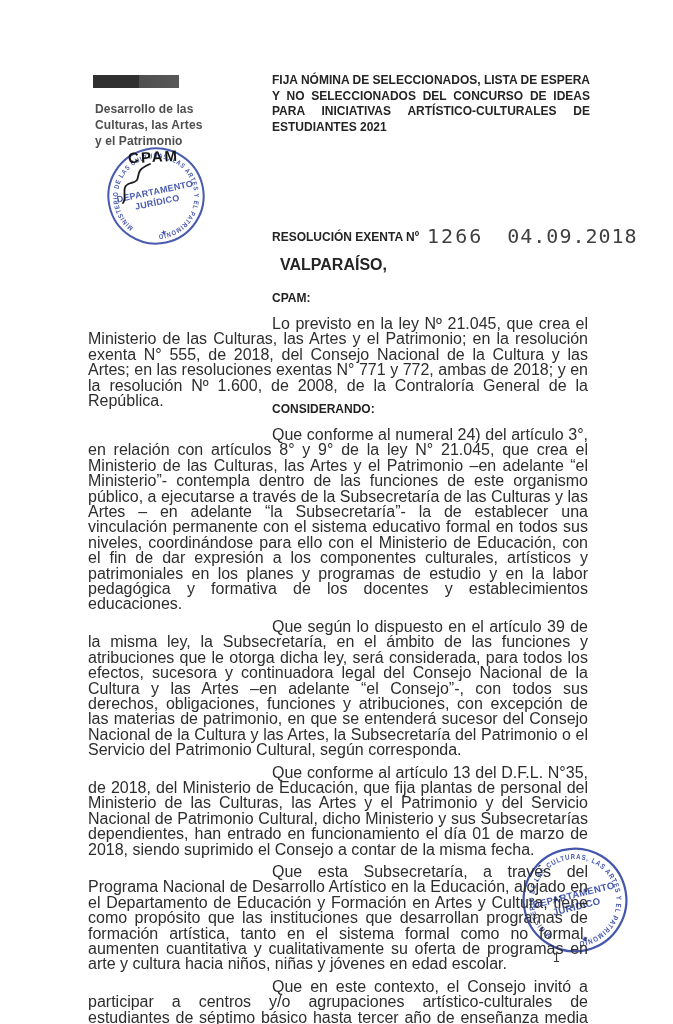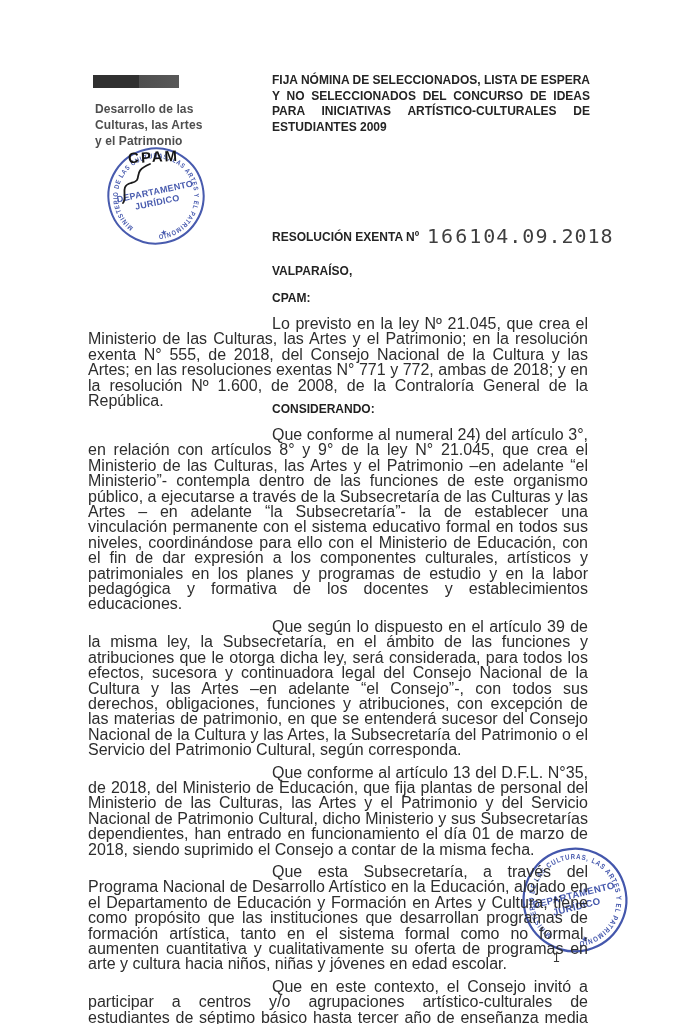--- a/index.html
+++ b/index.html
@@ -30,22 +30,22 @@
   .doc-title{
     position:absolute;left:272px;top:73px;width:318px;
     font-size:12px;font-weight:bold;line-height:15.6px;text-align:justify;color:#242424;
   }
   .res-line{position:absolute;left:272px;top:224px;white-space:nowrap;}
   .res-label{font-size:12px;font-weight:bold;color:#242424;vertical-align:2px;}
   .res-stamp{
     font-family:"DejaVu Sans Mono","Liberation Mono",monospace;
     font-size:20px;color:#3f3f3f;letter-spacing:2px;margin-left:8px;
   }
-  .res-stamp .res-date{margin-left:0;letter-spacing:1px;}
-  .city-line{position:absolute;left:272px;top:256px;font-size:12px;font-weight:bold;color:#242424;margin-top:8px;}
+  .res-stamp .res-date{margin-left:24px;letter-spacing:1px;}
+  .city-line{position:absolute;left:280px;top:256px;font-size:16px;font-weight:bold;color:#242424;}
   .sec-heading{position:absolute;left:272px;font-size:12px;font-weight:bold;color:#1f1f1f;}
   .visto-h{top:291px;}
   .cons-h{top:402px;}
   
   .body-par{
     font-size:16px;line-height:15.4px;text-align:justify;color:#2d2d2d;
     text-indent:184px;margin:0 0 7px 0;
   }
   .visto-block{position:absolute;left:88px;top:316px;width:500px;}
   .cons-block{position:absolute;left:88px;top:427px;width:500px;z-index:1;}
@@ -79,24 +79,24 @@
       <text class="star-txt" x="60" y="107" text-anchor="middle" fill="#3a4ea8">★</text>
       <text class="center-txt" x="60" y="58" text-anchor="middle" fill="#3a4ea8">DEPARTAMENTO</text>
       <text class="center-txt" x="60" y="71" text-anchor="middle" fill="#3a4ea8">JURÍDICO</text>
     </svg>
   </div>
   <div class="cpam-note">CPAM</div>
   <svg class="cpam-squiggle" width="46" height="46">
     <path d="M32,3 C12,11 27,19 13,22 C1,25 10,36 5,42" fill="none" stroke="#1b1b1b" stroke-width="1.8" stroke-linecap="round"></path>
   </svg>
 
-  <div class="doc-title">FIJA NÓMINA DE SELECCIONADOS, LISTA DE ESPERA Y NO SELECCIONADOS DEL CONCURSO DE IDEAS PARA INICIATIVAS ARTÍSTICO-CULTURALES DE ESTUDIANTES 2009</div>
+  <div class="doc-title">FIJA NÓMINA DE SELECCIONADOS, LISTA DE ESPERA Y NO SELECCIONADOS DEL CONCURSO DE IDEAS PARA INICIATIVAS ARTÍSTICO-CULTURALES DE ESTUDIANTES 2021</div>
 
   <div class="res-line">
-    <span class="res-label">RESOLUCIÓN EXENTA Nº</span><span class="res-stamp"><span>1661</span><span class="res-date">04.09.2018</span></span>
+    <span class="res-label">RESOLUCIÓN EXENTA Nº</span><span class="res-stamp"><span>1266</span><span class="res-date">04.09.2018</span></span>
   </div>
 
   <div class="city-line">VALPARAÍSO,</div>
 
   <div class="sec-heading visto-h">CPAM:</div>
   <div class="visto-block">
     <p class="body-par">Lo previsto en la ley Nº 21.045, que crea el Ministerio de las Culturas, las Artes y el Patrimonio; en la resolución exenta N° 555, de 2018, del Consejo Nacional de la Cultura y las Artes; en las resoluciones exentas N° 771 y 772, ambas de 2018; y en la resolución Nº 1.600, de 2008, de la Contraloría General de la República.</p>
   </div>
 
   <div class="sec-heading cons-h">CONSIDERANDO:</div>

